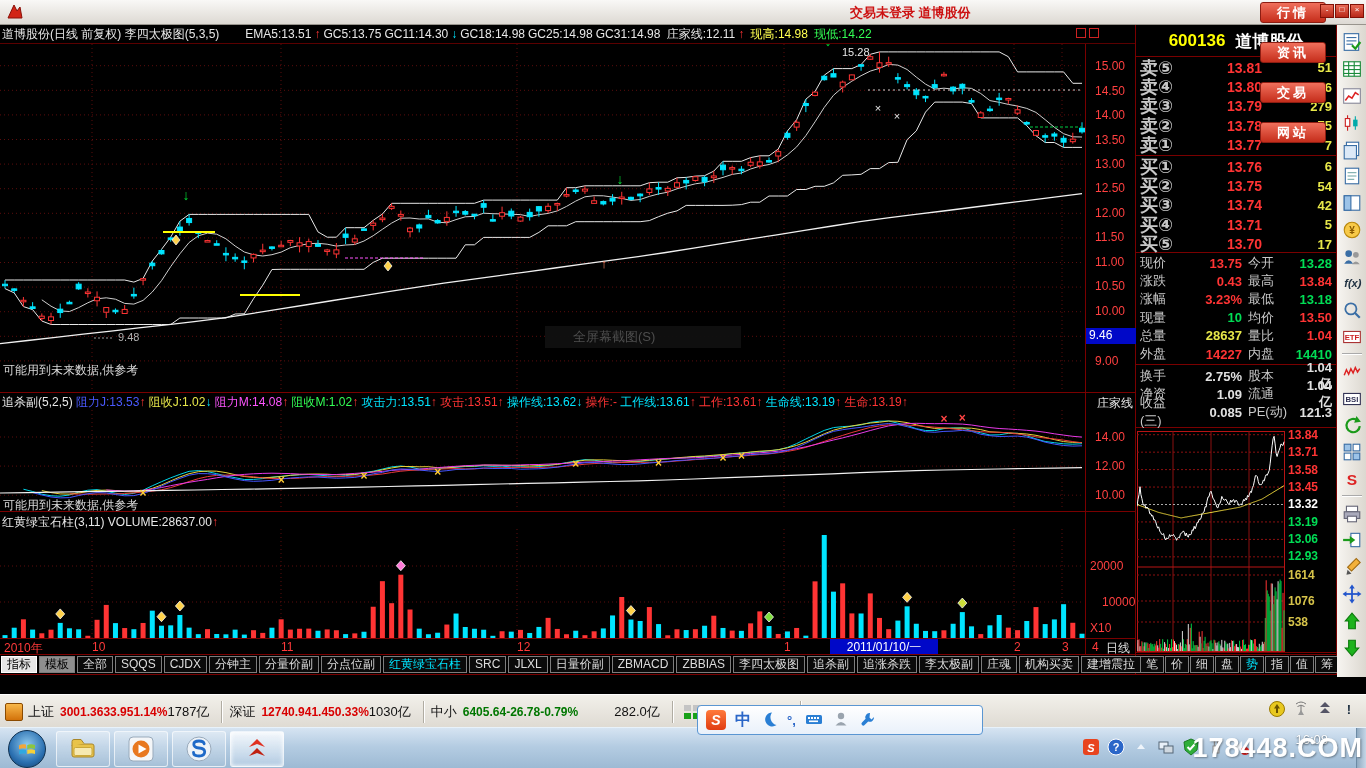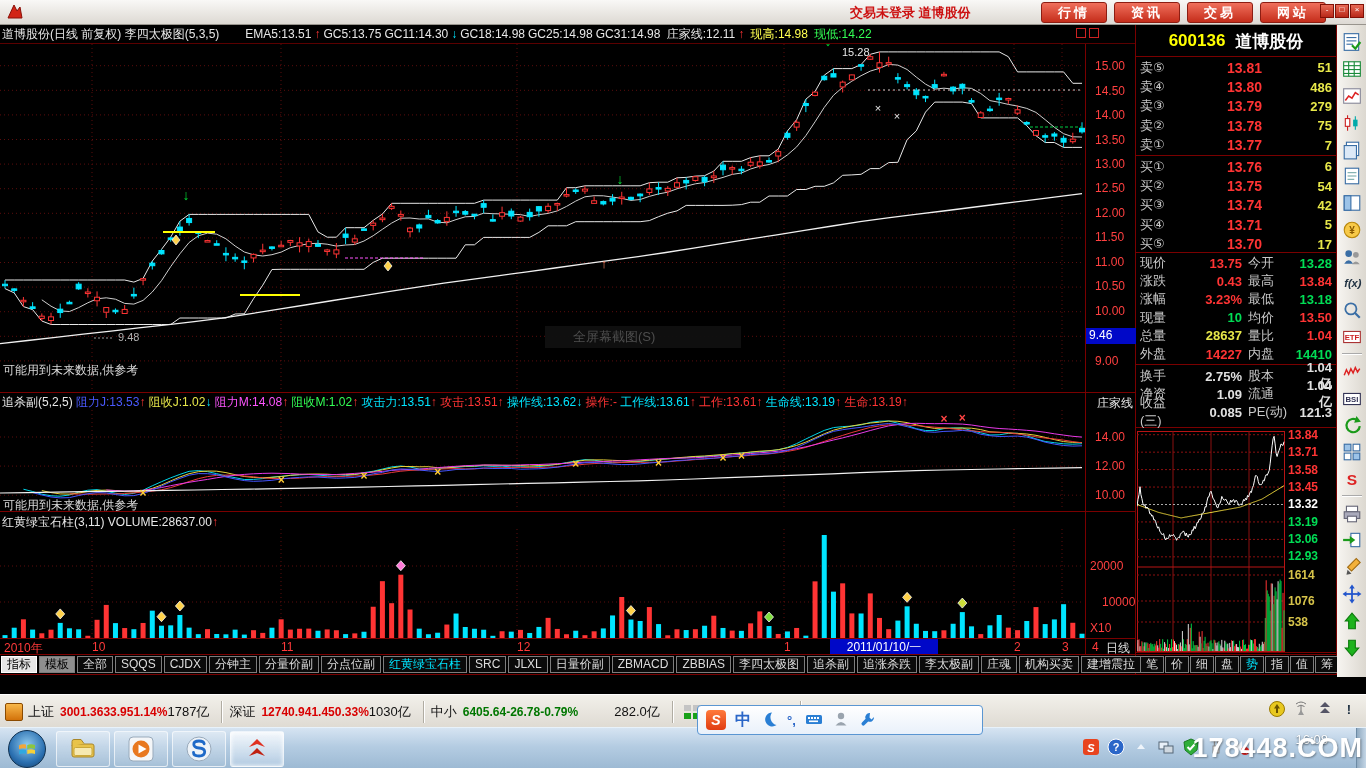--- a/index.html
+++ b/index.html
@@ -5,21 +5,21 @@
   html,body{margin:0;padding:0;background:#000;}
   body{width:1366px;height:768px;position:relative;overflow:hidden;
        font-family:"Liberation Sans","DejaVu Sans",sans-serif;font-size:12px;}
   .abs{position:absolute;}
   svg text{font-family:"Liberation Sans","DejaVu Sans",sans-serif;}
   
   #menubar{left:0;top:0;width:1366px;height:24px;background:linear-gradient(#f9f8f6,#ddd9d3);
            border-bottom:1px solid #98948d;display:flex;align-items:center;color:#111;z-index:20;}
   .menu-item{padding:0 9px;font-size:13px;cursor:default;}
   #trade-status{position:absolute;left:850px;top:4px;color:#cc1111;font-weight:bold;font-size:13px;}
-  #top-buttons{position:absolute;right:40px;top:2px;display:flex;gap:7px;}
+  #top-buttons{position:absolute;right:40px;top:2px;display:flex;gap:19px;flex-direction:column;}
   .rbtn{width:64px;height:19px;background:linear-gradient(#f0705c,#c52d1b);color:#fff;border:1px solid #8d1d12;
         border-radius:3px;display:flex;align-items:center;justify-content:center;font-size:13px;font-weight:bold;letter-spacing:3px;}
   #win-controls{position:absolute;right:2px;top:4px;display:flex;gap:1px;}
   .wbtn{width:12px;height:12px;background:linear-gradient(#e86a55,#b82818);border:1px solid #801005;color:#fff;
         font-size:8px;line-height:10px;text-align:center;}
   
   #chart-header{left:2px;top:26px;width:1130px;height:16px;color:#e8e8e8;white-space:nowrap;overflow:hidden;}
   #chart-header span{margin-right:3px;}
   .pane-ico{position:absolute;top:28px;width:8px;height:8px;border:1px solid #cc2222;}
   
@@ -37,21 +37,21 @@
   
   #date-axis{left:0;top:639px;width:1135px;height:15px;background:#000;}
   .dtick{position:absolute;top:1px;color:#ff3a3a;font-size:12px;}
   #date-highlight{position:absolute;left:830px;top:0;width:108px;height:15px;background:#0008c8;color:#fff;
                   font-size:12px;text-align:center;}
   #period-label{position:absolute;left:1106px;top:640px;color:#e0e0e0;font-size:12px;}
   
   #quote-title{left:1136px;top:27px;width:200px;height:28px;display:flex;justify-content:center;align-items:center;gap:10px;
                font-size:17px;font-weight:bold;}
   .qrow{display:flex;align-items:center;height:19.4px;padding:0 4px;}
-  .qrow .ql{width:44px;color:#c8c8c8;font-size:13px;}
+  .qrow .ql{width:44px;color:#c8c8c8;font-size:18px;font-weight:bold;}
   .qrow .qp{width:78px;text-align:right;color:#ff3434;font-weight:bold;font-size:14px;}
   .qrow .qv{flex:1;text-align:right;color:#e8e84a;font-weight:bold;font-size:13px;}
   .irow{display:flex;align-items:center;height:18.2px;padding:0 4px;font-size:13px;}
   .irow .il{width:46px;color:#c8c8c8;}
   .irow .iv1{width:56px;text-align:right;font-weight:bold;}
   .irow .il2{width:48px;color:#c8c8c8;margin-left:6px;}
   .irow .iv2{flex:1;text-align:right;font-weight:bold;}
   .mlab{position:absolute;font-size:12px;font-weight:bold;}
   
   #tabs-left{left:1px;top:656px;height:17px;display:flex;gap:2px;}

